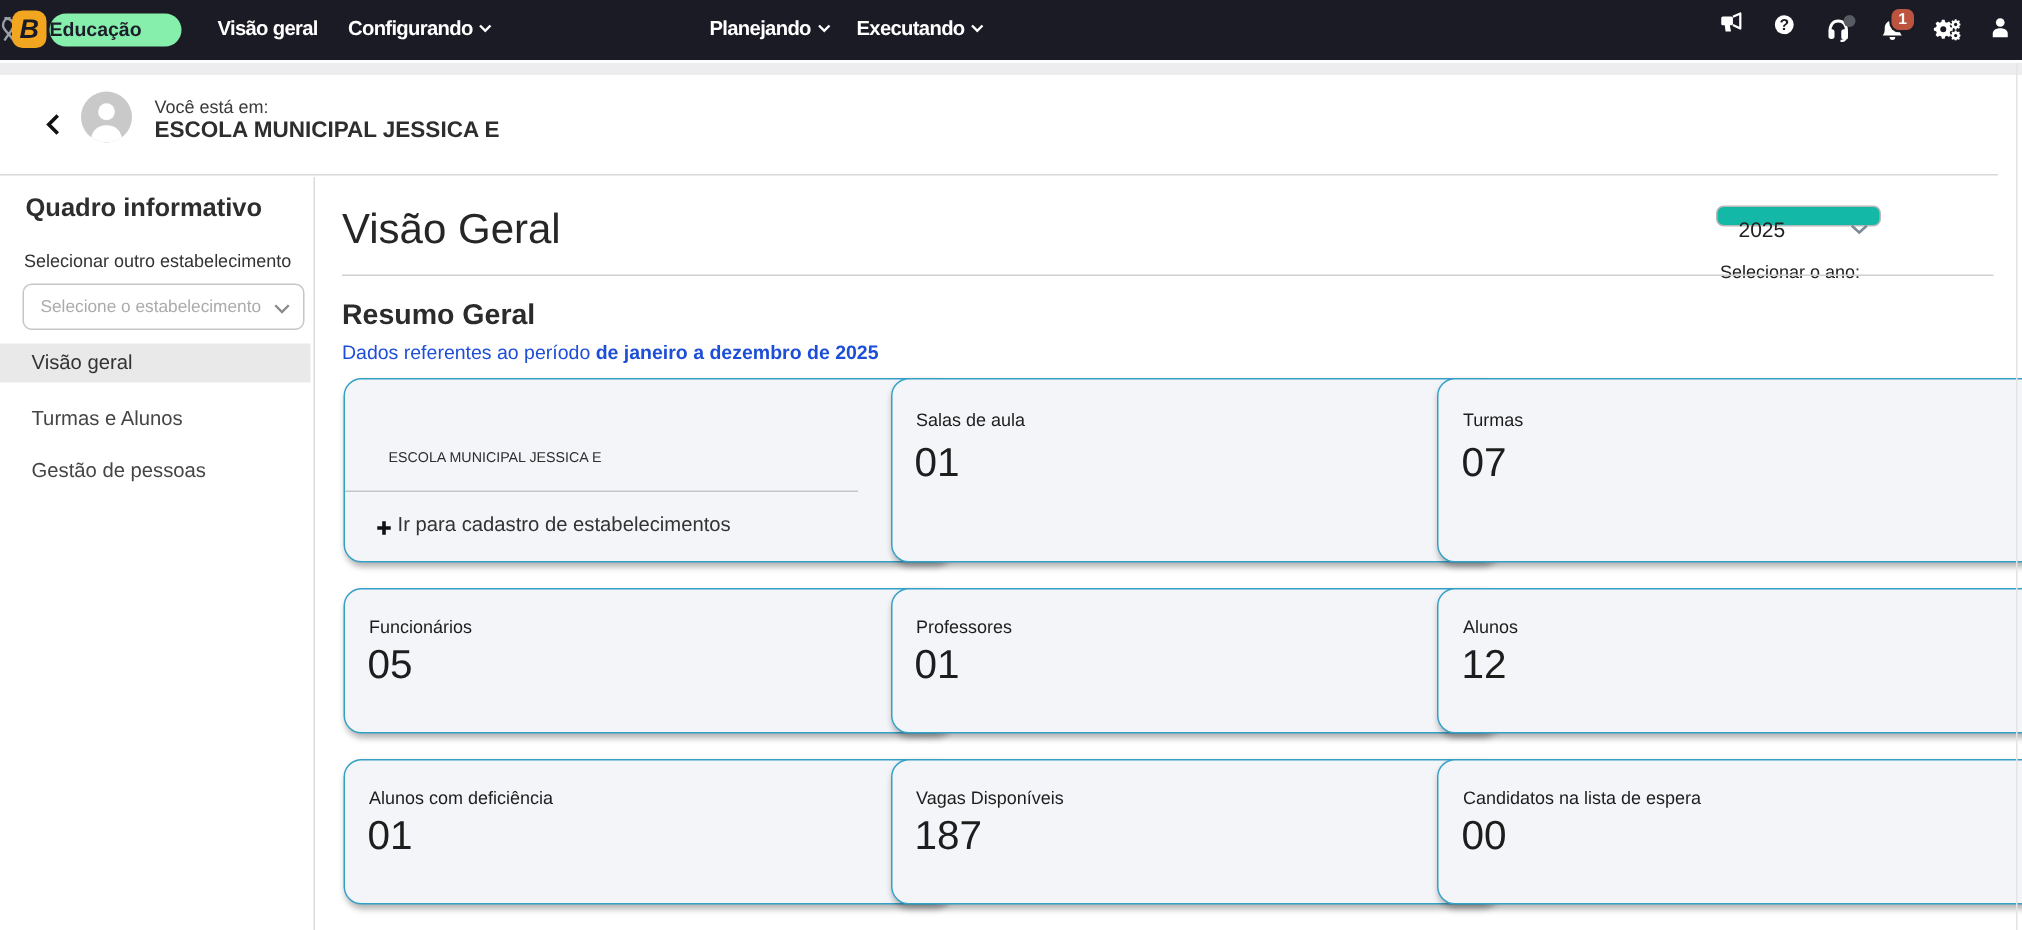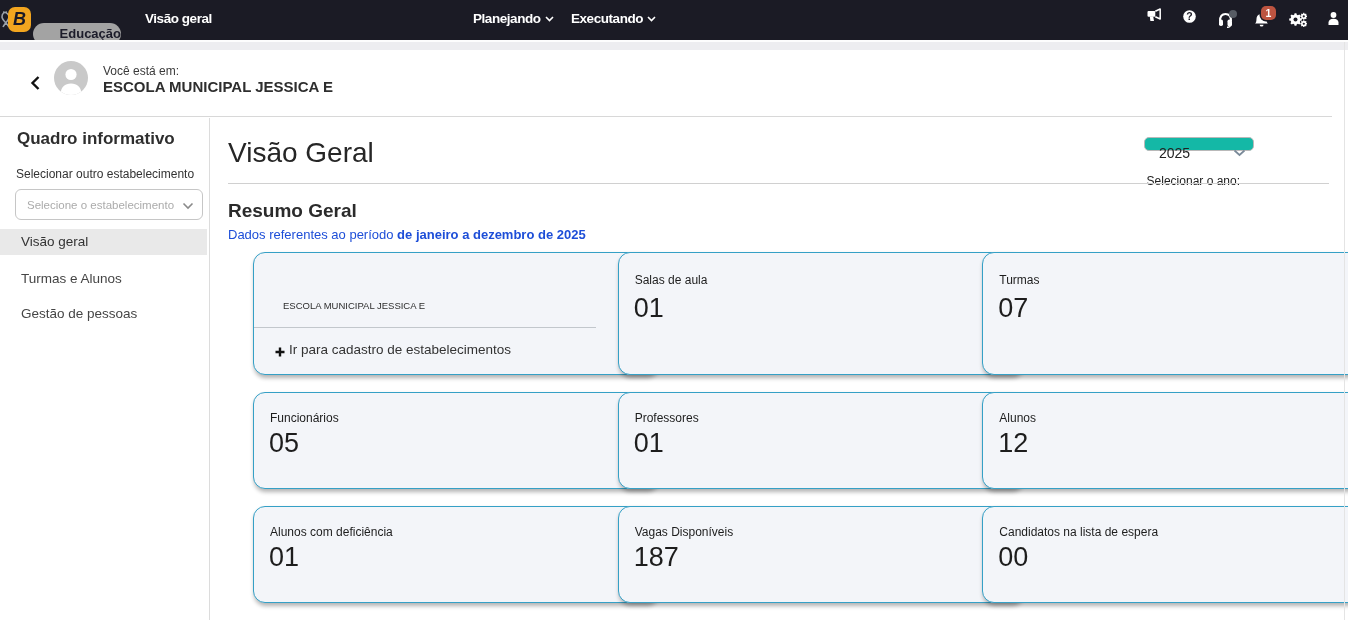--- a/index.html
+++ b/index.html
@@ -7,22 +7,22 @@
   font-family:"Liberation Sans", sans-serif; }
 .abs { position:absolute; }
 
 #nav { position:absolute; left:0; top:0; width:1348px; height:40px; background:#1b1b25; }
 .navitem { position:absolute; top:0; height:40px; line-height:37px; color:#fff;
   font-size:13.5px; font-weight:700; letter-spacing:-0.45px; white-space:nowrap; }
 .caret { display:inline-block; margin-left:4px; vertical-align:1.5px; }
 #bbadge { position:absolute; left:8px; top:7px; width:23px; height:25px; background:#f2a51f;
   border-radius:7px; color:#191927; font-weight:700; font-style:italic; font-size:18px;
   text-align:center; line-height:25px; }
-#edupill { position:absolute; left:33px; top:23px; width:88px; height:22px; background:#a3a3a3;
-  border-radius:11px; color:#1c1c2a; font-weight:700; font-size:13px; text-align:right;
+#edupill { position:absolute; left:33px; top:9px; width:88px; height:22px; background:#86efac;
+  border-radius:11px; color:#1c1c2a; font-weight:700; font-size:13px; text-align:left;
   line-height:22px; }
 
 #whiteband { position:absolute; left:0; top:40px; width:1348px; height:2px; background:#fdfdfd; }
 #grayband { position:absolute; left:0; top:42px; width:1348px; height:8px; background:#ededf0; }
 
 #crumb { position:absolute; left:0; top:50px; width:1332px; height:67px; background:#fff;
   border-bottom:1px solid #d8d8d8;padding-left:22px; }
 #avatar { position:absolute; left:54px; top:11px; width:34px; height:34px; border-radius:50%;
   background:#c9c9c9; overflow:hidden; }
 #crumb .small { position:absolute; left:103px; top:14px; font-size:12px; color:#3a3a3a; }
@@ -37,40 +37,43 @@
 #title { position:absolute; left:228px; top:137px; font-size:28px; color:#262626; }
 #yearlbl { position:absolute; left:1140px; top:142px; width:100px; text-align:right; font-size:12px; color:#222;margin-top:32px; }
 #yearsel { position:absolute; left:1144px; top:137px; width:110px; height:14px;
   border:1px solid #b9b9b9; border-radius:5px; background:#14b8a6; }
 #yearsel span { position:absolute; left:14px; top:7px; font-size:14px; color:#222; }
 #hr1 { position:absolute; left:228px; top:183px; width:1101px; height:1px; background:#d0d0d0; }
 #resumo { position:absolute; left:228px; top:200px; font-size:19px; font-weight:700; color:#2b2b2b; }
 #periodo { position:absolute; left:228px; top:227px; font-size:13px; color:#1d4ed8; }
 
 .card { position:absolute; background:#f3f5f9; border:1.5px solid #35a0c6; border-radius:12px;
-  box-shadow:1px 3px 4px rgba(0,0,0,0.3); width:405px;margin-left:24px; }
+  box-shadow:1px 3px 4px rgba(0,0,0,0.3); width:405px; }
 .card .lab { position:absolute; left:16px; top:17.5px; font-size:12px; color:#1d1d1d; }
 .card .num { position:absolute; left:15px; top:35px; font-size:27px; color:#1d1d1d; }
 .card.r1 .lab { top:20px; }
 .card.r1 .num { top:39.5px; }
 #card1 .name { position:absolute; left:29px; top:47px; font-size:9.5px; color:#2e2e2e; }
 #card1 .div { position:absolute; left:0; top:74px; width:342px; height:1px; background:#c2c7cc; }
 #card1 .link { position:absolute; left:35px; top:89px; font-size:13.5px; color:#333; }
 #vline { position:absolute; left:1344px; top:42px; width:1px; height:578px; background:#e4e4e4; }
 svg { display:block; }
 </style>
 </head>
 <body>
 <div id="nav">
   <svg class="abs" style="left:1px;top:11px" width="11" height="18" viewBox="0 0 11 18">
     <path d="M2 1 C5 1 8 3 8 6 C8 9 4 12 2 16 M8 16 C6 12 1 9 1 6 C1 3 3 1 6 1" stroke="#9aa0a8" stroke-width="1.6" fill="none"></path>
   </svg>
   <div id="bbadge">B</div>
   <div id="edupill">Educação</div>
   <div class="navitem" style="left:145px">Visão geral</div>
+  <div class="navitem" style="left:232px">Configurando<svg class="caret" width="9" height="6" viewBox="0 0 9 6">
+        <path d="M1 1 L4.5 4.5 L8 1" stroke="#fff" stroke-width="1.6" fill="none"></path>
+      </svg></div>
   <div class="navitem" style="left:473px">Planejando<svg class="caret" width="9" height="6" viewBox="0 0 9 6">
         <path d="M1 1 L4.5 4.5 L8 1" stroke="#fff" stroke-width="1.6" fill="none"></path>
       </svg></div>
   <div class="navitem" style="left:571px">Executando<svg class="caret" width="9" height="6" viewBox="0 0 9 6">
         <path d="M1 1 L4.5 4.5 L8 1" stroke="#fff" stroke-width="1.6" fill="none"></path>
       </svg></div>
 
   <svg class="abs" style="left:1147px;top:8px" width="15" height="14" viewBox="0 0 15 14">
     <rect x="0.5" y="3" width="7.8" height="5.8" rx="1" fill="#fff"></rect>
     <path d="M2.8 8.5 L3.4 13 L7 13 L6.2 8.5 Z" fill="#fff"></path>

